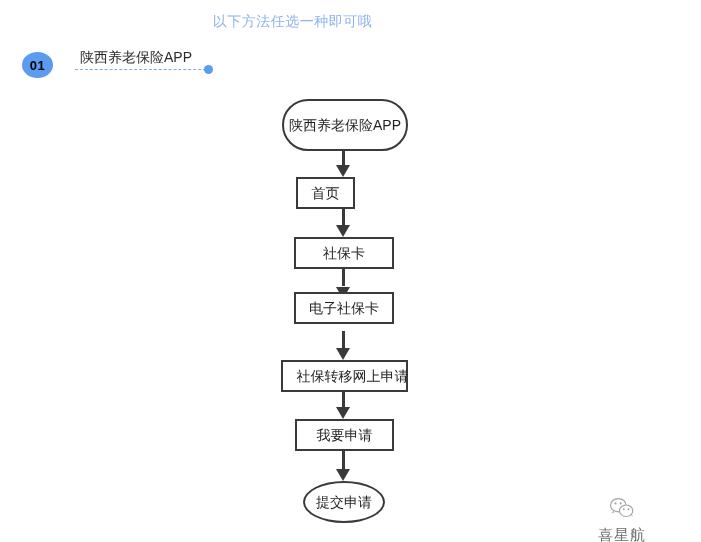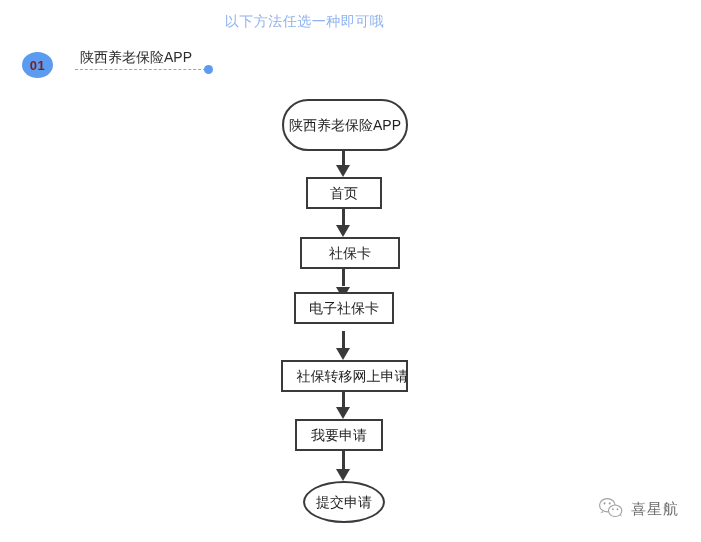--- a/index.html
+++ b/index.html
@@ -16,41 +16,41 @@
   }
   #page {
     position: relative;
     width: 701px;
     height: 542px;
   }
 
   
   .page-title {
     position: absolute;
-    left: 12px;
+    left: 0;
     top: 12px;
     width: 585px;
     text-align: center;
     font-size: 14px;
     line-height: 18px;
     color: #8FB3F0;
     letter-spacing: 0.5px;
     white-space: nowrap;
   }
 
   
   .step-marker {
     position: absolute;
     left: 22px;
     top: 52px;
     width: 31px;
     height: 26px;
     border-radius: 50%;
     background: #5B9BF0;
-    color: #7f1d1d;
+    color: #000000;
     font-size: 13px;
     font-weight: bold;
     display: flex;
     align-items: center;
     justify-content: center;
     letter-spacing: 0.5px;
   }
   .step-label {
     position: absolute;
     left: 80px;
@@ -106,25 +106,25 @@
   .node.ellipse {
     border-radius: 50%;
     border-width: 2px;
   }
   .node.rect {
     border-radius: 0;
   }
 
   
   #node-app      { left: 282px; top: 99px;  width: 126px; height: 52px; }
-  #node-home     { left: 306px; top: 177px; width: 76px;  height: 32px; }
-  #node-card     { left: 300px; top: 237px; width: 100px; height: 32px; }
+  #node-home     { left: 296px; top: 177px; width: 59px;  height: 32px; }
+  #node-card     { left: 294px; top: 237px; width: 100px; height: 32px; }
   #node-ecard    { left: 294px; top: 292px; width: 100px; height: 32px; }
   #node-transfer { left: 281px; top: 360px; width: 127px; height: 32px; padding-left: 16px; }
-  #node-apply    { left: 295px; top: 419px; width: 88px;  height: 32px; }
+  #node-apply    { left: 295px; top: 419px; width: 99px;  height: 32px; }
   #node-submit   { left: 303px; top: 481px; width: 82px;  height: 42px; }
 
   
   .arrow {
     position: absolute;
     width: 3px;
     background: #3a3a3a;
     left: 342px;
   }
   .arrow-head {
@@ -151,20 +151,21 @@
 
   
   .watermark {
     position: absolute;
     left: 598px;
     top: 496px;
     display: flex;
     align-items: center;
     gap: 7px;
     opacity: 0.82;
+    flex-direction: column;
   }
   .watermark-icon {
     width: 26px;
     height: 24px;
     position: relative;
   }
   .watermark-text {
     font-size: 15px;
     color: #4a4a4a;
     letter-spacing: 1px;

